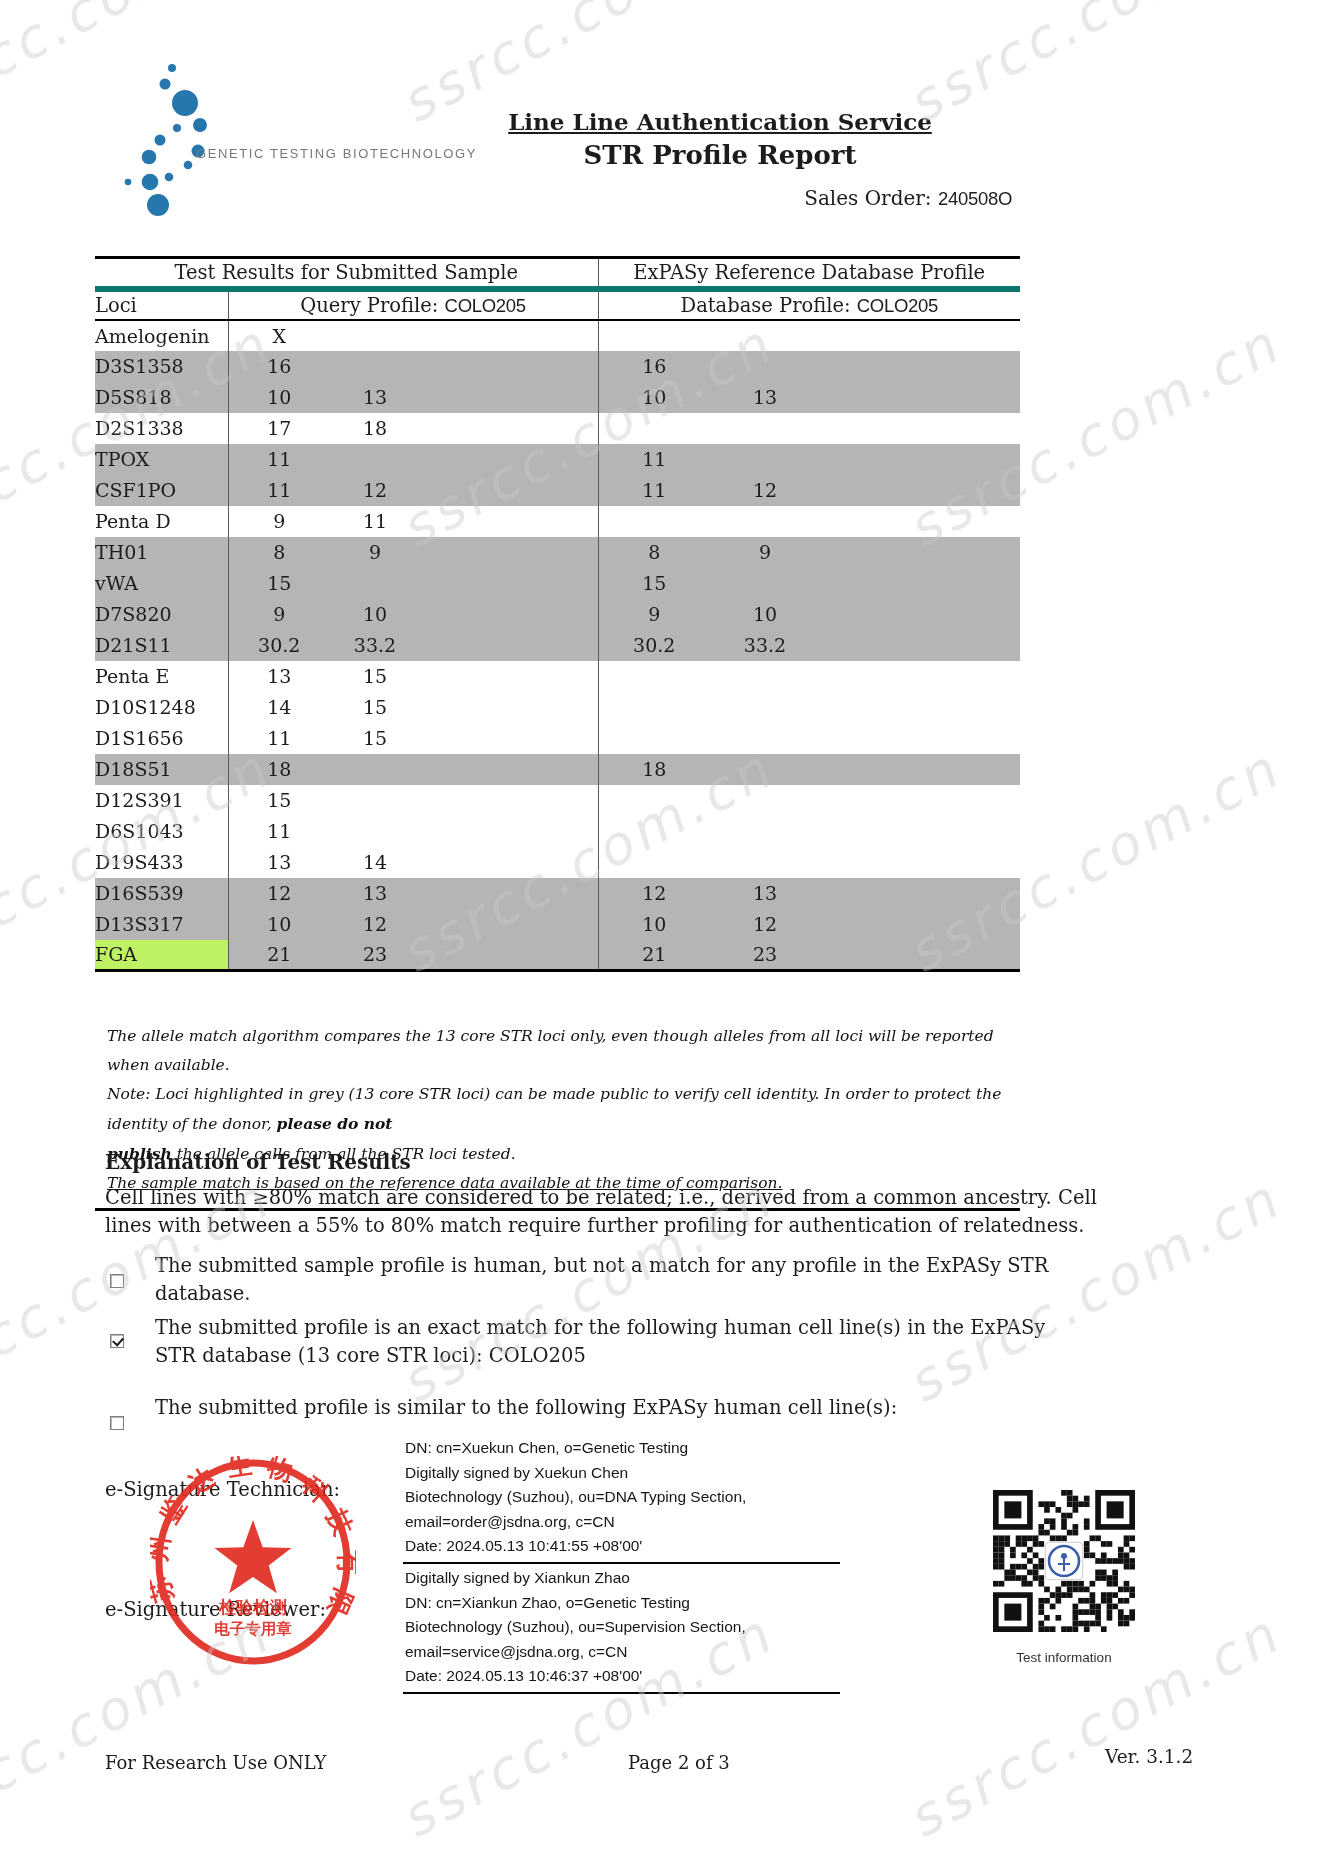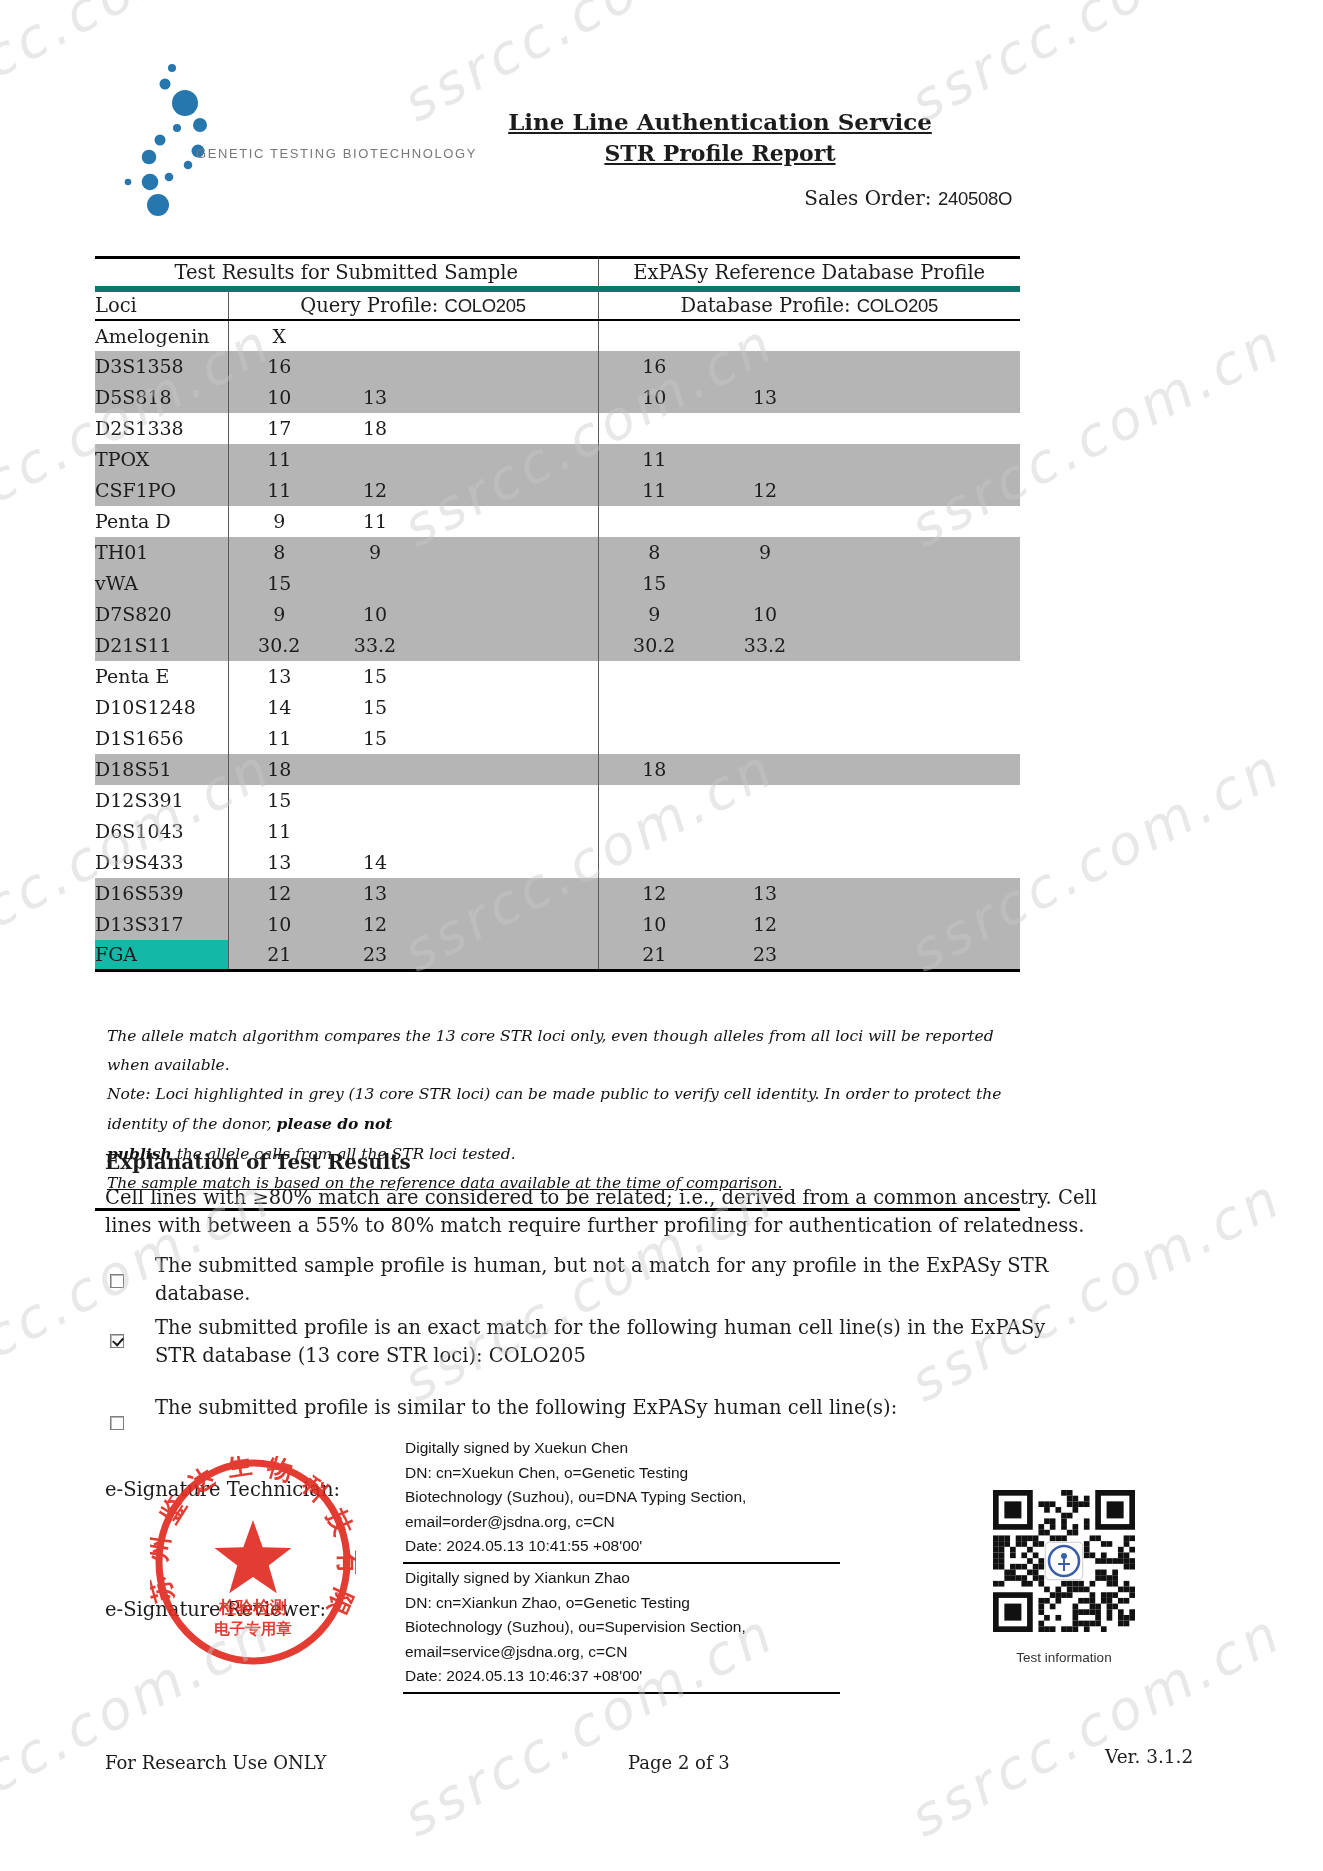--- a/index.html
+++ b/index.html
@@ -10,21 +10,21 @@
   .wm-layer { position:absolute; inset:0; z-index:40; pointer-events:none; }
   .wm { position:absolute; font-family:"DejaVu Sans",sans-serif; font-style:italic; font-size:54px;
         letter-spacing:5px; color:#c9c9c9; opacity:.42; transform:rotate(-28deg); transform-origin:left center; white-space:nowrap; }
 
   
   .logo-mark { position:absolute; left:98px; top:58px; width:112px; height:162px; }
   .logo-text { position:absolute; left:196px; top:146px; font-family:"Liberation Sans",sans-serif;
                font-size:13px; letter-spacing:1.6px; color:#77787b; }
   .title-block { position:absolute; left:420px; top:108px; width:600px; text-align:center; }
   .title-1 { font-size:23px; font-weight:600; text-decoration:underline; }
-  .title-2 { font-size:22px; font-weight:600; margin-top:5px;text-decoration:underline; }
+  .title-2 { font-size:26px; font-weight:600; margin-top:5px; }
   .sales-order { position:absolute; top:186px; right:311px; font-size:20px; white-space:nowrap; }
   .val-sans { font-family:"Liberation Sans",sans-serif; font-size:18.5px; letter-spacing:-0.3px; }
 
   
   .str-table-wrap { position:absolute; left:95px; top:256px; width:925px; }
   table.str { border-collapse:collapse; table-layout:fixed; width:925px;
               border-top:3px solid #000; border-bottom:3px solid #000; font-size:19px; }
   table.str td, table.str th { padding:0; height:31px; font-weight:normal; vertical-align:middle; overflow:hidden; }
   tr.ghead td { border-bottom:6px solid #0f766e; font-size:19.5px; }
   tr.phead td { border-bottom:2.5px solid #000; font-size:19.5px; }
@@ -297,21 +297,21 @@
           <tr class="grey">
             <td class="locus" style="background: rgb(181, 181, 181);">D13S317</td>
             <td class="c vq" style="background: rgb(181, 181, 181);">10</td>
             <td class="c" style="background: rgb(181, 181, 181);">12</td>
             <td style="background: rgb(181, 181, 181);"></td>
             <td class="c vd" style="background: rgb(181, 181, 181);">10</td>
             <td class="c" style="background: rgb(181, 181, 181);">12</td>
             <td style="background: rgb(181, 181, 181);"></td>
           </tr>
           <tr class="grey">
-            <td class="locus" style="background: #14b8a6;">FGA</td>
+            <td class="locus" style="background: #bef264;">FGA</td>
             <td class="c vq" style="background: rgb(181, 181, 181);">21</td>
             <td class="c" style="background: rgb(181, 181, 181);">23</td>
             <td style="background: rgb(181, 181, 181);"></td>
             <td class="c vd" style="background: rgb(181, 181, 181);">21</td>
             <td class="c" style="background: rgb(181, 181, 181);">23</td>
             <td style="background: rgb(181, 181, 181);"></td>
           </tr>
         </tbody>
     </table>
   </div>
@@ -347,22 +347,22 @@
   <div class="sig-label" style="top:1478px">e-Signature Technician:</div>
   <div class="sig-label" style="top:1598px">e-Signature Reviewer:</div>
 
   <div class="sig-area" id="sig-area">
       <div class="sig-block">
         <svg class="sig-flourish" width="170" height="132" viewBox="0 0 100 130" style="left:165px;top:-2px">
      <path d="M 55 6 C 28 34 16 72 22 96 C 25 110 36 113 45 103 C 59 89 64 56 59 28 C 56 12 47 5 40 13 C 20 36 12 84 34 122" fill="none" stroke="#e6968f" stroke-width="6" stroke-linecap="round"></path>
      <path d="M 6 96 C 32 82 70 82 96 97" fill="none" stroke="#e6968f" stroke-width="5" stroke-linecap="round"></path>
      <text x="92" y="115" font-size="13" fill="#e6968f" font-family="'Liberation Sans',sans-serif">®</text>
         </svg>
+        <div>DN: cn=Xuekun Chen, o=Genetic Testing</div>
         <div>Digitally signed by Xuekun Chen</div>
-        <div>DN: cn=Xuekun Chen, o=Genetic Testing</div>
         <div>Biotechnology (Suzhou), ou=DNA Typing Section,</div>
         <div>email=order@jsdna.org, c=CN</div>
         <div>Date: 2024.05.13 10:41:55 +08'00'</div>
       </div>
       <div class="sig-block">
         <svg class="sig-flourish" width="170" height="132" viewBox="0 0 100 130" style="left:165px;top:-2px">
      <path d="M 55 6 C 28 34 16 72 22 96 C 25 110 36 113 45 103 C 59 89 64 56 59 28 C 56 12 47 5 40 13 C 20 36 12 84 34 122" fill="none" stroke="#e6968f" stroke-width="6" stroke-linecap="round"></path>
      <path d="M 6 96 C 32 82 70 82 96 97" fill="none" stroke="#e6968f" stroke-width="5" stroke-linecap="round"></path>
      <text x="92" y="115" font-size="13" fill="#e6968f" font-family="'Liberation Sans',sans-serif">®</text>
         </svg>

